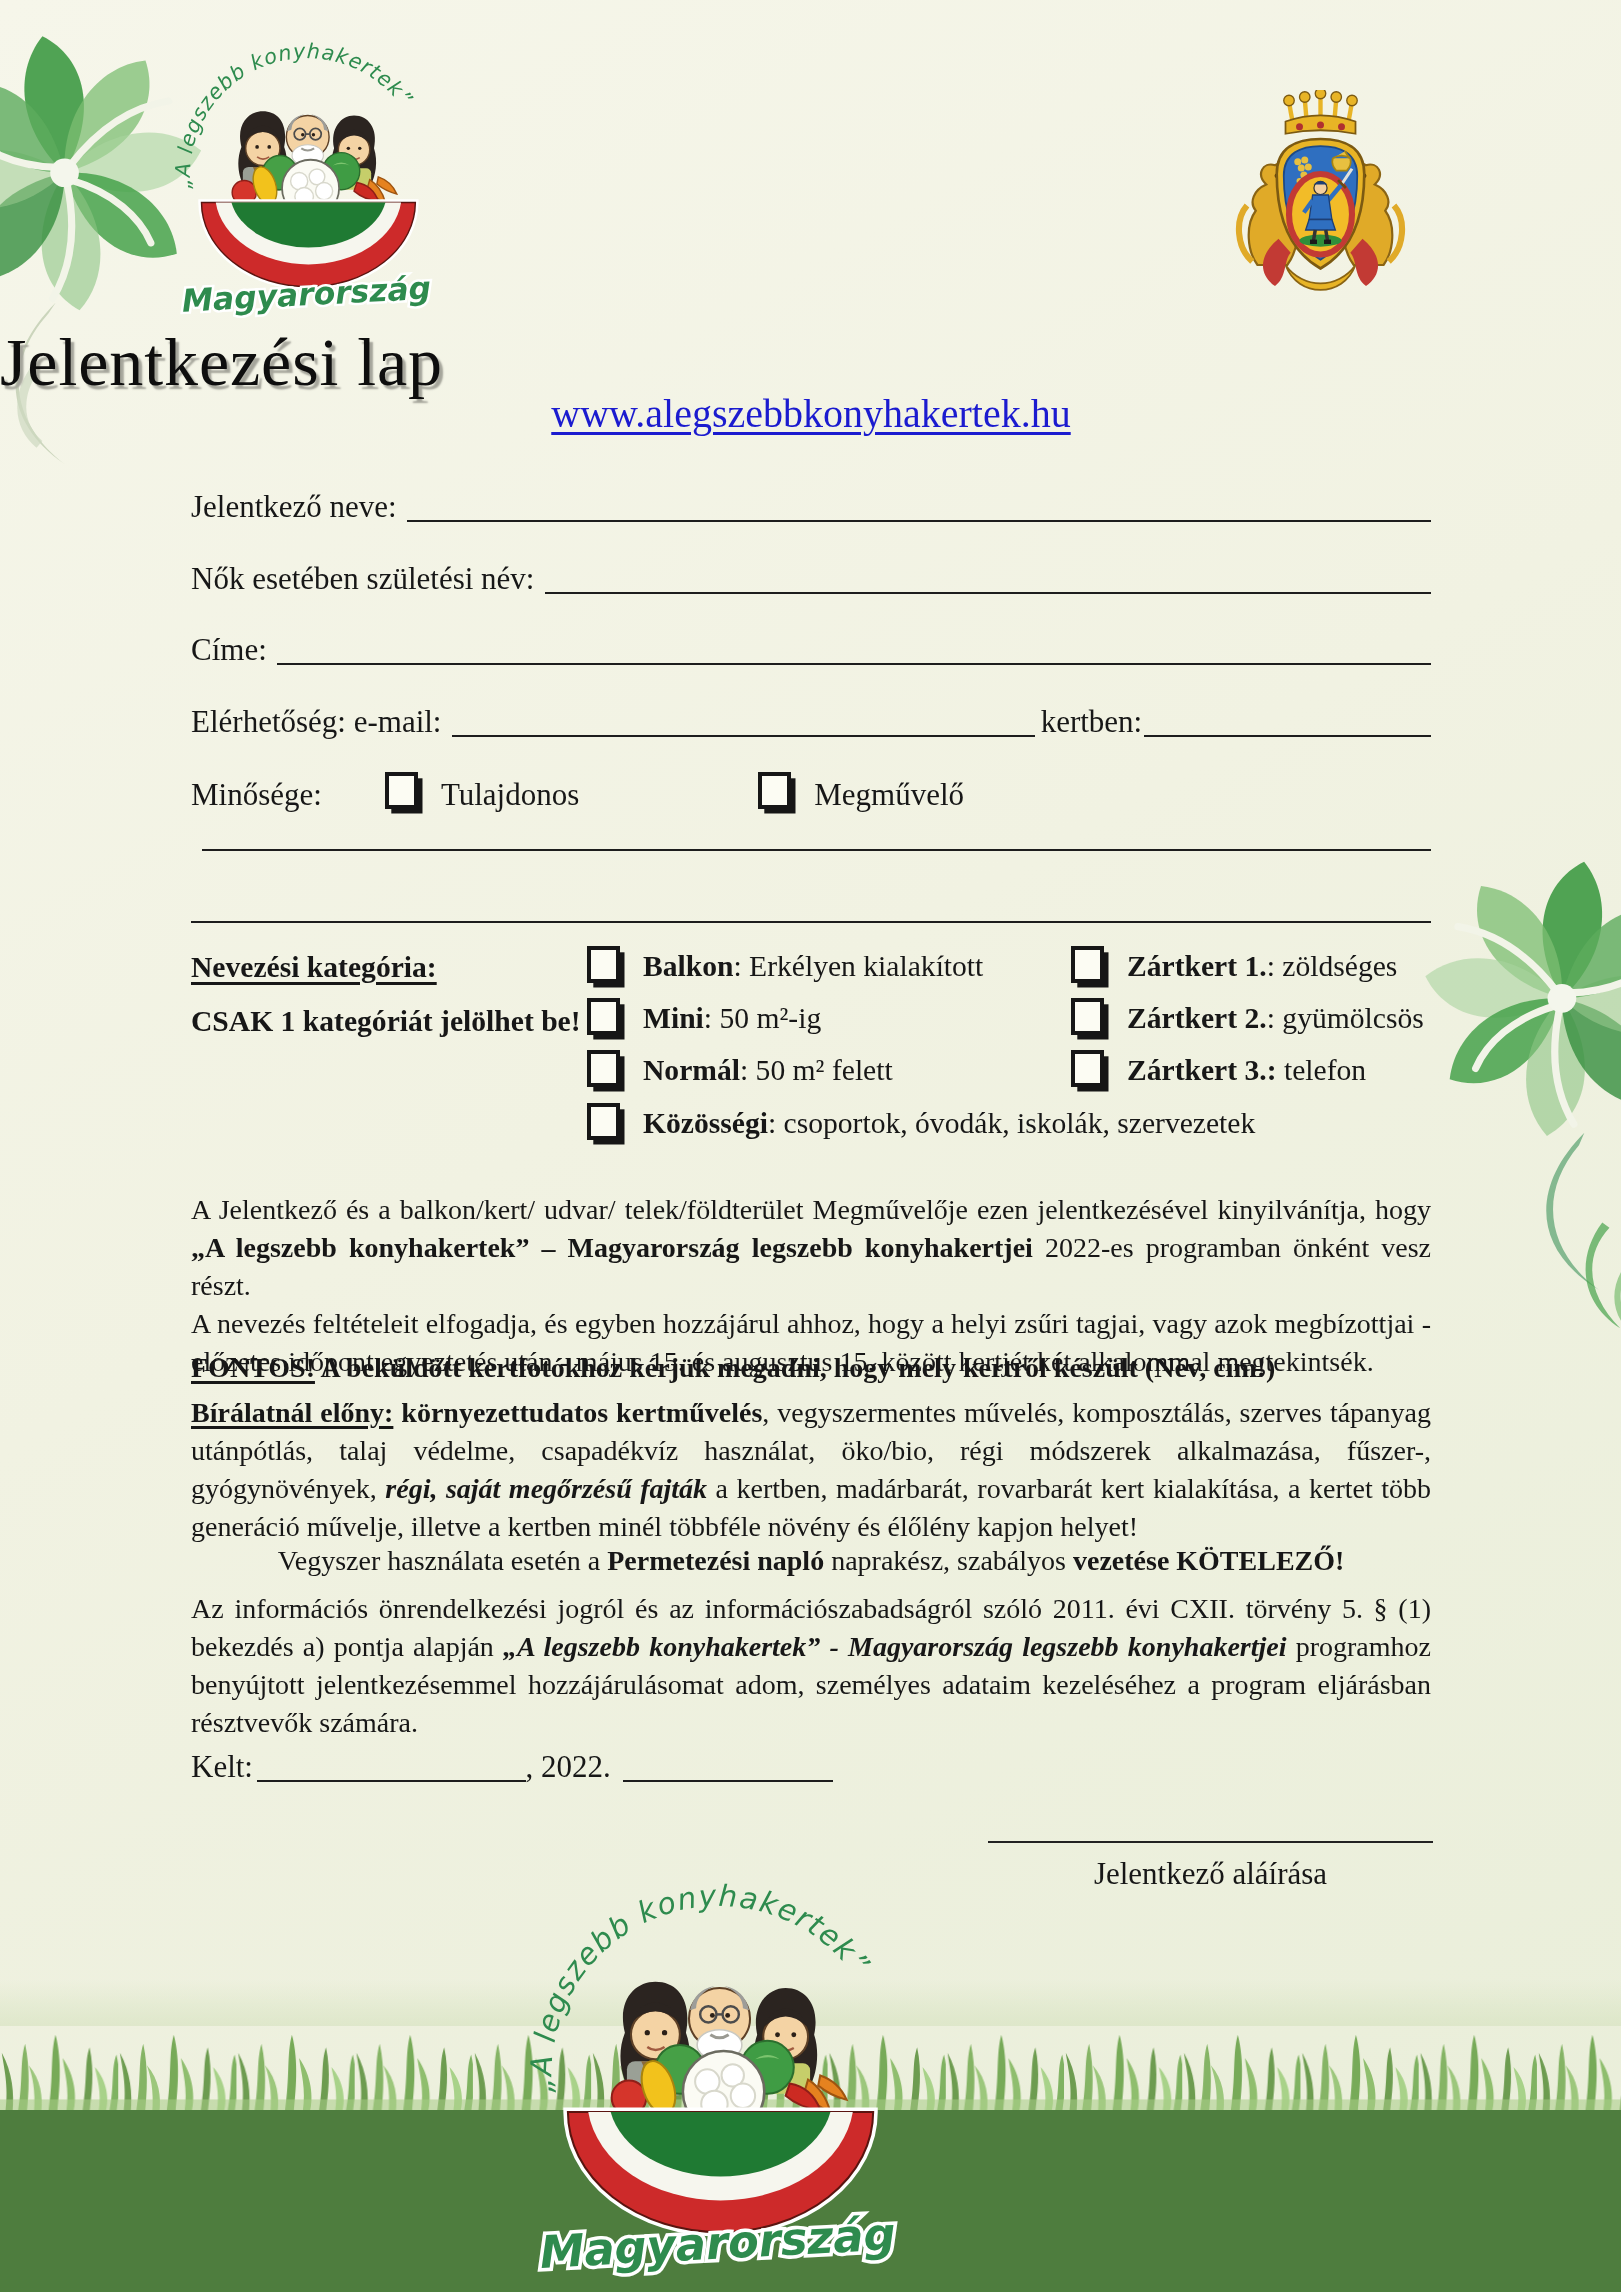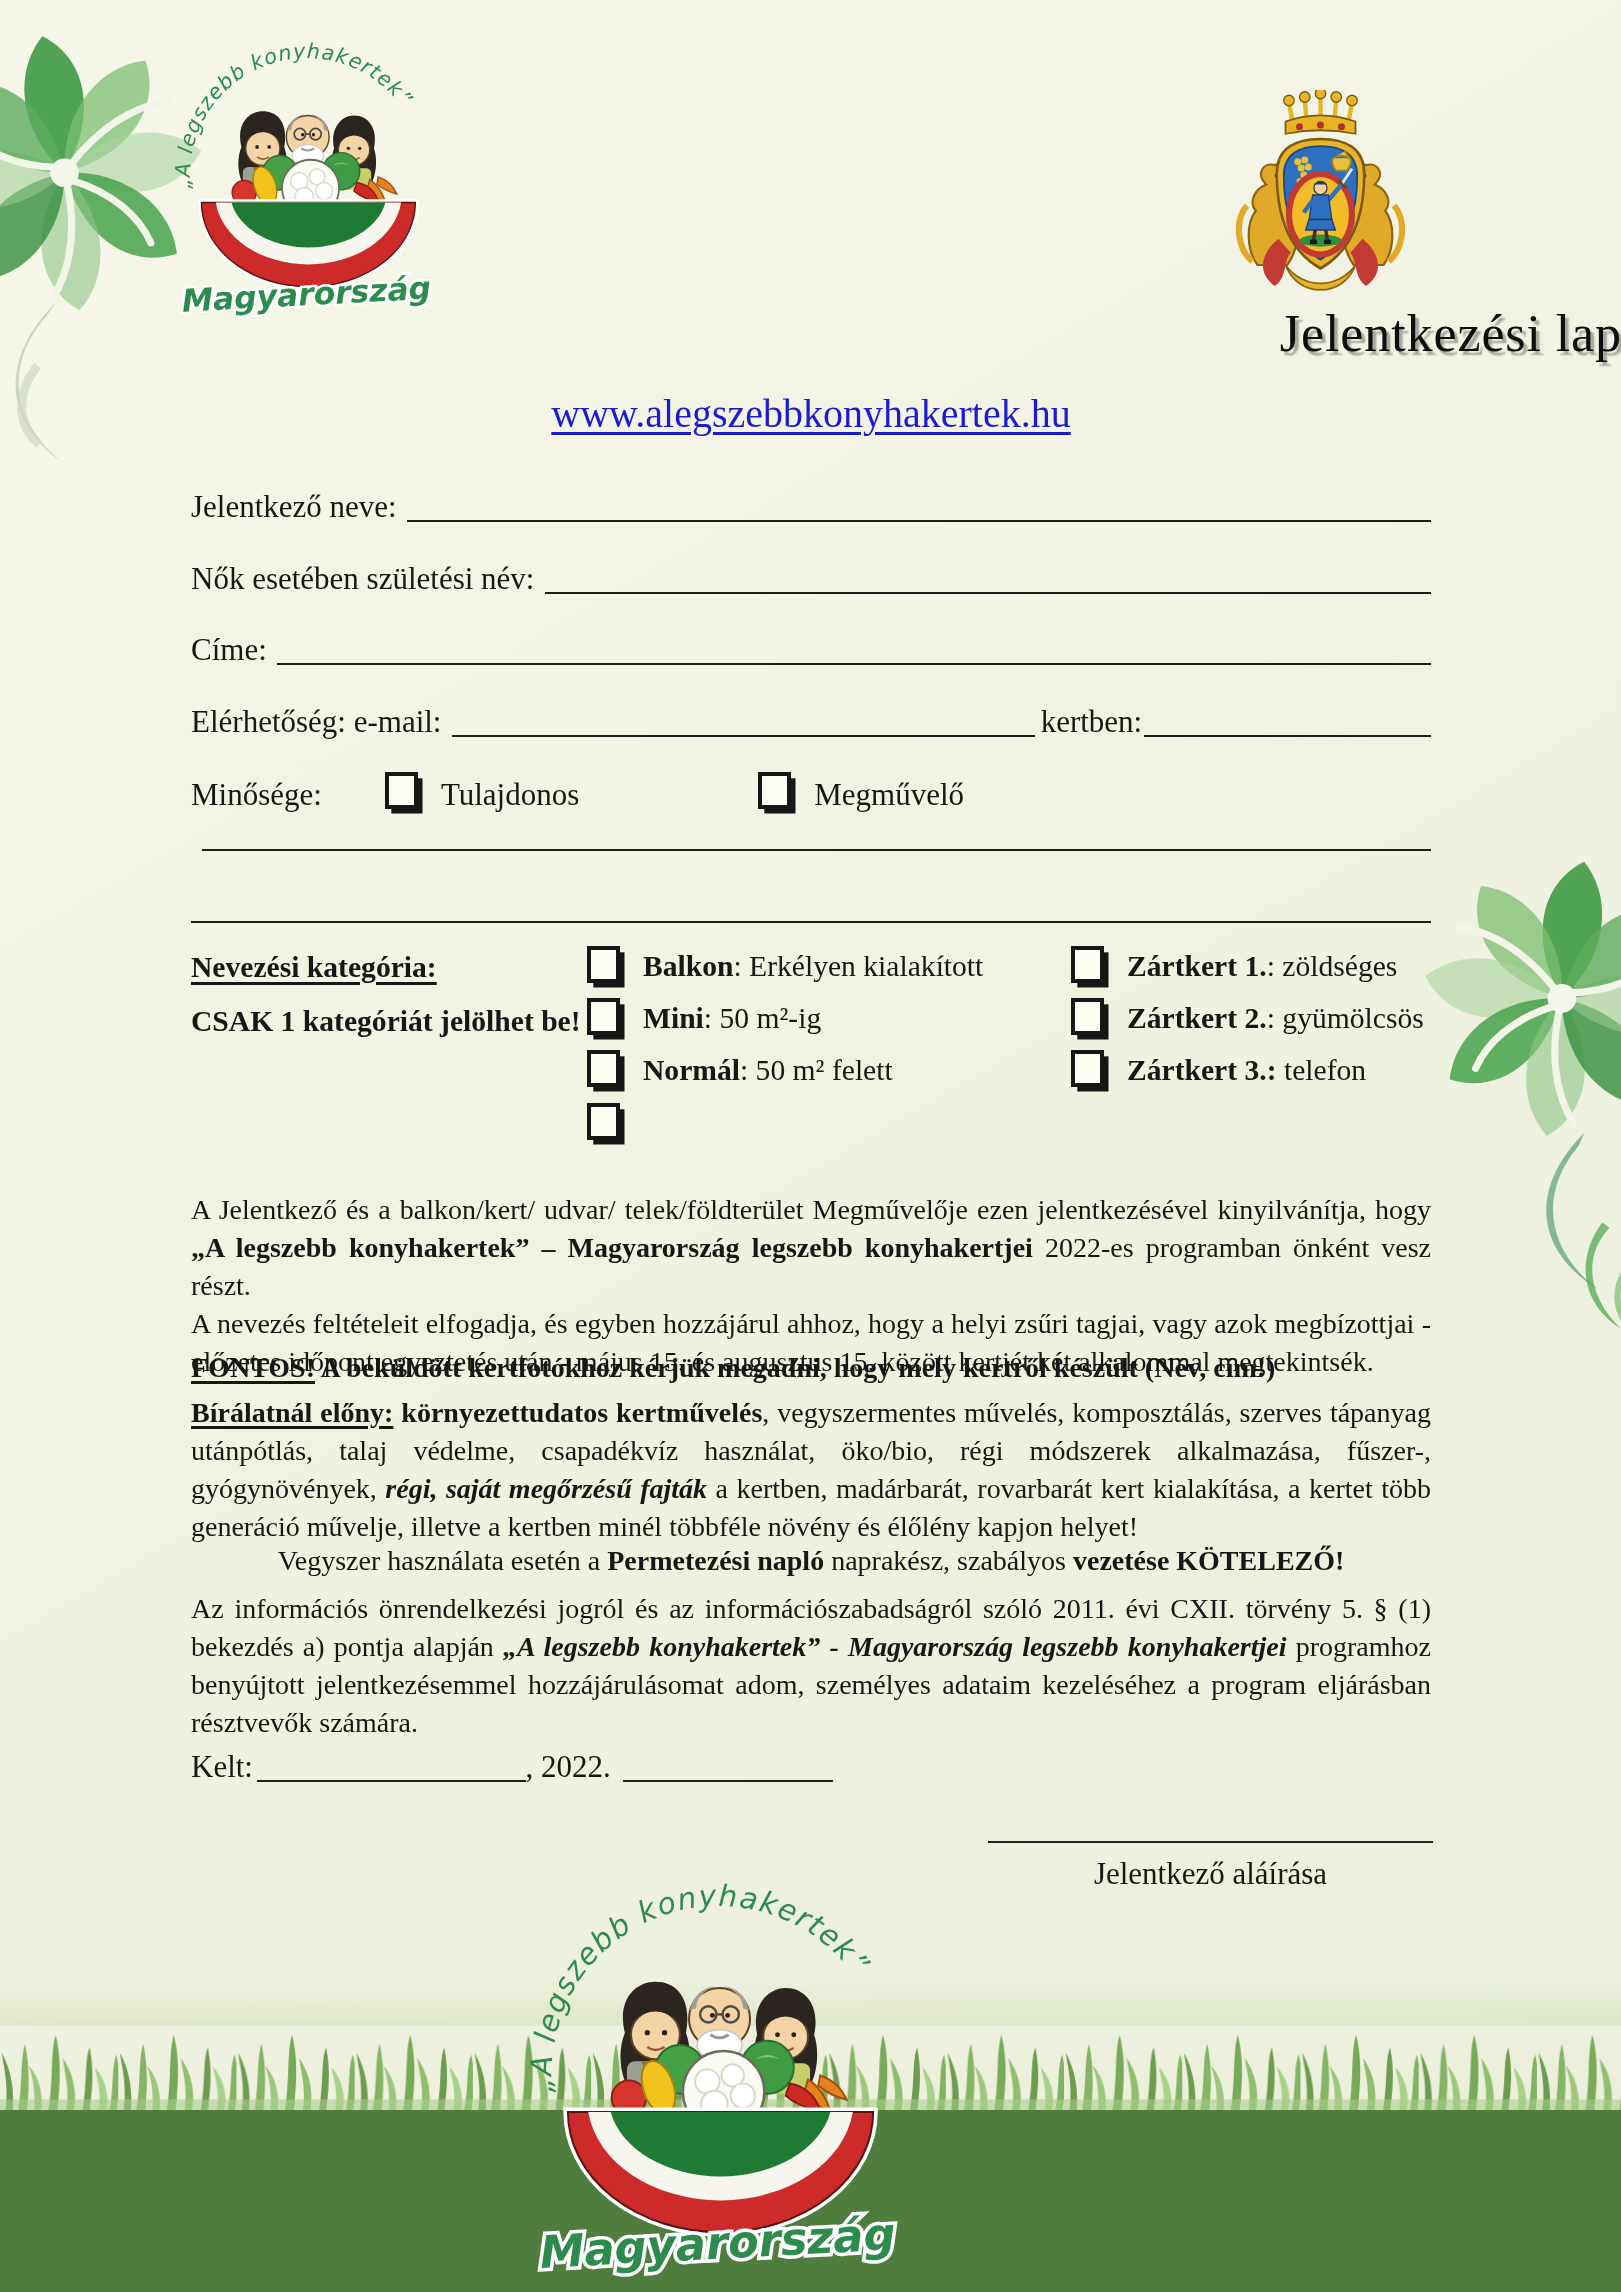--- a/index.html
+++ b/index.html
@@ -4,22 +4,22 @@
 <style>
   html,body{margin:0;padding:0;background:#777;}
   .page{
     position:relative; width:1622px; height:2293px; overflow:hidden;
     background:linear-gradient(150deg,#f6f6ea 0%,#f1f2e2 45%,#e9eed9 100%);
     font-family:"Liberation Serif","DejaVu Serif",serif;
     color:#171717;
   }
   
   .doc-title{
-    position:absolute; top:308px; left:0; width:100%; text-align:right;
-    font-size:52px; line-height:1; letter-spacing:0.9px; color:#0e0e0e;
+    position:absolute; top:328px; left:0; width:100%; text-align:left;
+    font-size:68px; line-height:1; letter-spacing:0.9px; color:#0e0e0e;
     text-shadow:3.6px 3.6px 1.8px #a5a59b;
   }
   .doc-url{
     position:absolute; top:394px; left:0; width:100%; text-align:center;
     font-size:40px; line-height:1; color:#1b1bcf; text-decoration:underline;
     text-decoration-thickness:2.7px; text-underline-offset:4.5px; cursor:pointer;
   }
   
   .frow{
     position:absolute; left:191px; width:1240px;
@@ -321,20 +321,21 @@
   <div class="cat-item" style="left:579px;top:998px">
     <span class="cb"></span>
     <span><b>Mini</b><span>: 50 m²-ig</span></span>
   </div>
   <div class="cat-item" style="left:579px;top:1050px">
     <span class="cb"></span>
     <span><b>Normál</b><span>: 50 m² felett</span></span>
   </div>
   <div class="cat-item" style="left:579px;top:1103px">
     <span class="cb"></span>
+    <span><b>Közösségi</b><span>: csoportok, óvodák, iskolák, szervezetek</span></span>
   </div>
 
   <div class="cat-item" style="left:1063px;top:946px">
     <span class="cb"></span>
     <span><b>Zártkert 1.</b><span>: zöldséges</span></span>
   </div>
   <div class="cat-item" style="left:1063px;top:998px">
     <span class="cb"></span>
     <span><b>Zártkert 2.</b><span>: gyümölcsös</span></span>
   </div>

